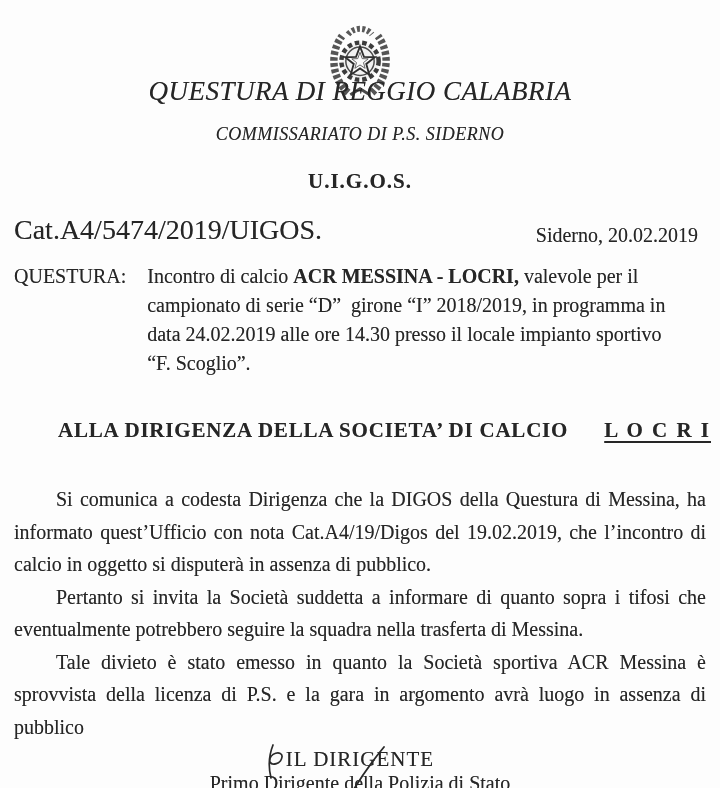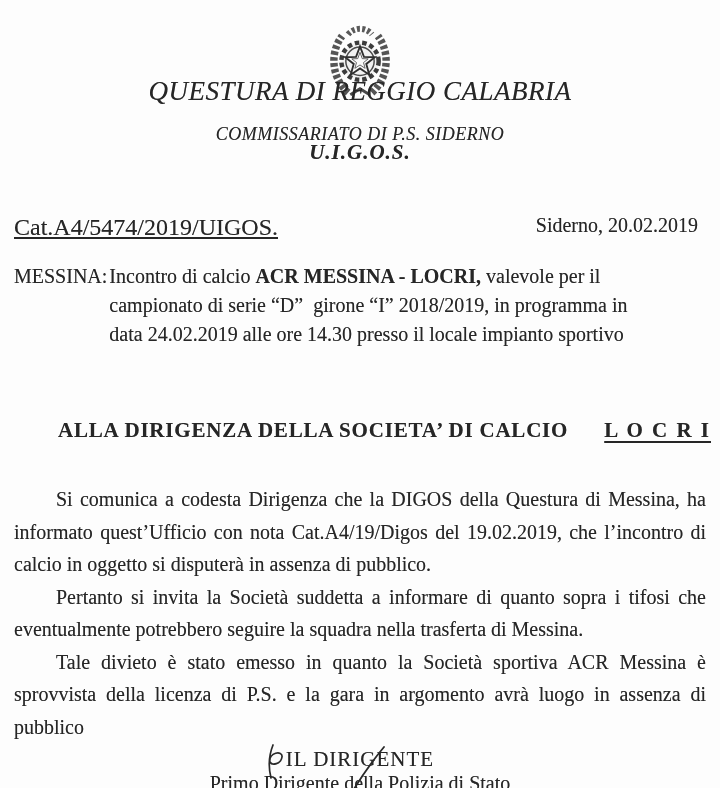--- a/index.html
+++ b/index.html
@@ -14,30 +14,30 @@
   }
   .center{left:0;right:0;text-align:center;}
   .abs{position:absolute;}
 
   
   .emblem{position:absolute;left:322px;top:18px;width:76px;height:82px;}
 
   
   .h1{position:absolute;top:76px;font-style:italic;font-size:27px;letter-spacing:.5px;}
   .h2{position:absolute;top:124px;font-style:italic;font-size:18px;letter-spacing:.5px;}
-  .h3{position:absolute;top:140px;font-style:italic;font-weight:bold;font-size:21px;letter-spacing:1px;}
+  .h3{position:absolute;top:169px;font-weight:bold;font-size:21px;letter-spacing:1px;}
 
   
-  .protocol{position:absolute;left:14px;top:214px;font-size:24px;text-decoration:underline;}
-  .place-date{position:absolute;right:22px;top:214px;font-size:20px;}
+  .protocol{position:absolute;left:14px;top:214px;font-size:28px;}
+  .place-date{position:absolute;right:22px;top:224px;font-size:20px;}
 
   
   .subject{position:absolute;left:14px;top:262px;font-size:20px;line-height:29px;display:flex;}
   .subject-label{flex:0 0 auto;}
-  .subject-content{margin-left:2px;}
+  .subject-content{margin-left:21px;}
   .subject-content .sline{white-space:pre-wrap;}
   .subject-content b{font-weight:bold;}
 
   
   .recipient{position:absolute;left:14px;top:418px;font-size:21px;font-weight:bold;letter-spacing:.8px;white-space:nowrap;margin-left:44px;}
   .recipient .team{margin-left:30px;text-decoration:underline;text-decoration-thickness:2px;text-underline-offset:4px;letter-spacing:2px;}
 
   
   .body-text{position:absolute;left:14px;top:483px;width:692px;font-size:20px;line-height:32.5px;text-align:justify;}
   .body-text p{margin:0;text-indent:42px;}
@@ -74,25 +74,26 @@
   </div>
 
   <div class="abs center h1">QUESTURA DI REGGIO CALABRIA</div>
   <div class="abs center h2">COMMISSARIATO DI P.S. SIDERNO</div>
   <div class="abs center h3">U.I.G.O.S.</div>
 
   <div class="protocol">Cat.A4/5474/2019/UIGOS.</div>
   <div class="place-date">Siderno, 20.02.2019</div>
 
   <div class="subject">
-    <span class="subject-label">MESSINA:</span>
+    <span class="subject-label">QUESTURA:</span>
     <div class="subject-content">
       <div class="sline"><span>Incontro di calcio </span><b>ACR MESSINA - LOCRI,</b><span> valevole per il</span></div>
       <div class="sline">campionato di serie “D”  girone “I” 2018/2019, in programma in</div>
       <div class="sline">data 24.02.2019 alle ore 14.30 presso il locale impianto sportivo</div>
+      <div class="sline">“F. Scoglio”.</div>
     </div>
   </div>
 
   <div class="recipient">
     <span>ALLA DIRIGENZA DELLA SOCIETA’ DI CALCIO</span>
     <span class="team">L O C R I</span>
   </div>
 
   <div class="body-text">
     <p>Si comunica a codesta Dirigenza che la DIGOS della Questura di Messina, ha informato quest’Ufficio con nota Cat.A4/19/Digos del 19.02.2019, che l’incontro di calcio in oggetto si disputerà in assenza di pubblico.</p>

